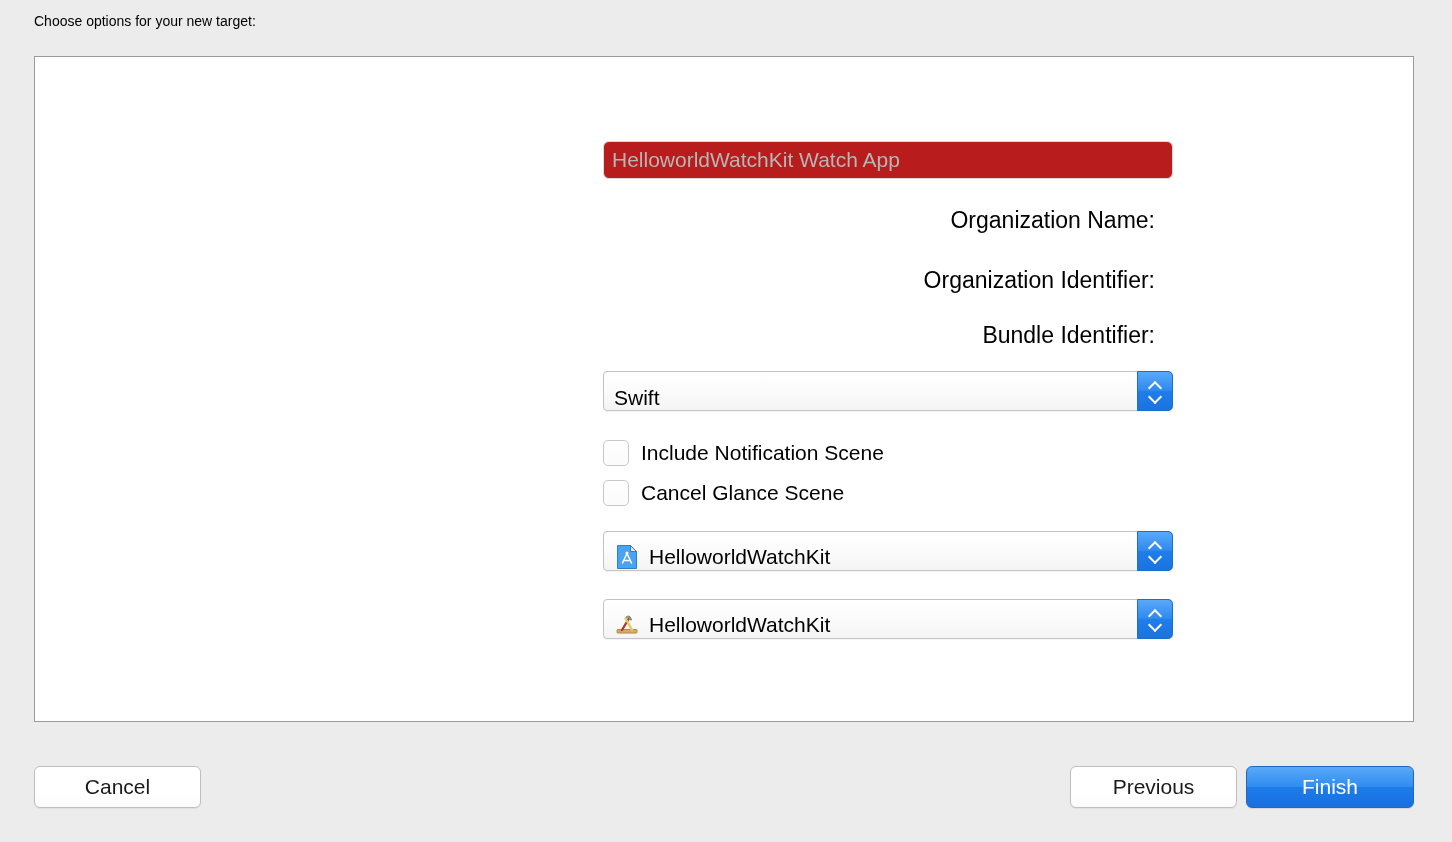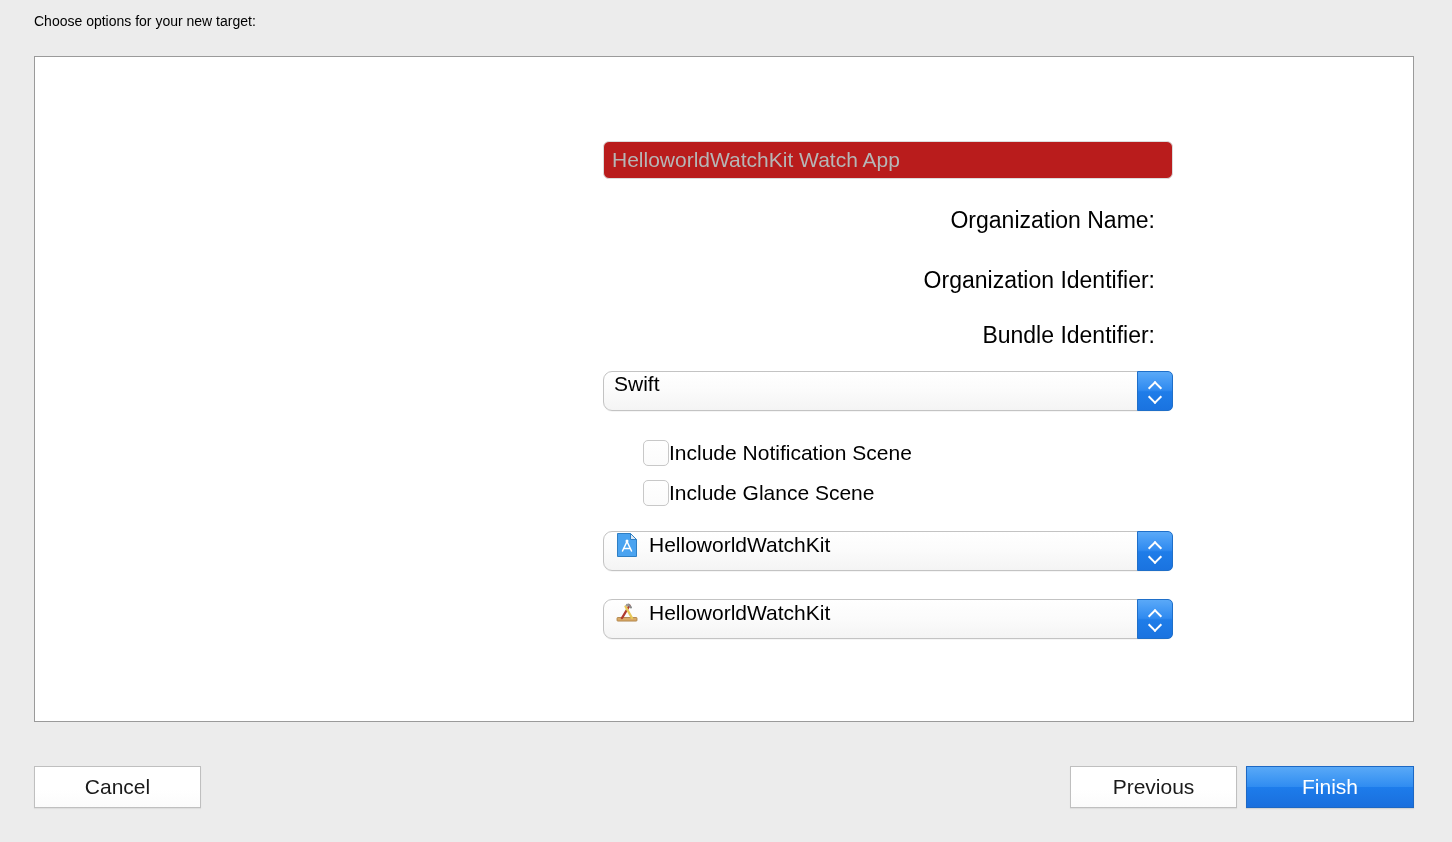--- a/index.html
+++ b/index.html
@@ -103,23 +103,23 @@
 
   
   .popup {
     position: absolute;
     left: 568px;
     width: 570px;
     height: 40px;
     box-sizing: border-box;
     background: linear-gradient(to bottom, #ffffff 0%, #fbfbfb 50%, #f4f4f4 100%);
     border: 1px solid #c3c3c3;
-    border-radius: 9px;
-    display: flex;
-    align-items: flex-start;
+    border-radius: 4px;
+    display: flex;
+    align-items: flex-end;
     box-shadow: 0 1px 0 rgba(0,0,0,0.04);
   }
   .popup .popup-text {
     font-size: 21px;
     color: #000000;
     white-space: nowrap;
     padding-left: 10px;
     display: flex;
     align-items: center;
     gap: 9px;
@@ -163,22 +163,22 @@
     border-bottom: 2.4px solid #ffffff;
     top: -1px;
   }
 
   
   .checkrow {
     position: absolute;
     left: 568px;
     display: flex;
     align-items: center;
+    gap: 12px;
     height: 32px;
-    margin-left: 40px;
   }
   .checkbox {
     width: 26px;
     height: 26px;
     box-sizing: border-box;
     border: 1px solid #c8c8c8;
     border-radius: 5px;
     background: linear-gradient(to bottom, #ffffff, #fbfbfb);
     flex: 0 0 auto;
   }
@@ -193,21 +193,21 @@
     width: 26px;
     height: 26px;
     flex: 0 0 auto;
     display: block;
   }
 
   
   .btn {
     position: absolute;
     height: 42px;
-    border-radius: 0;
+    border-radius: 6px;
     box-sizing: border-box;
     display: flex;
     align-items: center;
     justify-content: center;
     font-size: 21px;
     font-family: "Liberation Sans", sans-serif;
     cursor: default;
     user-select: none;
   }
   .btn-plain {
@@ -260,21 +260,21 @@
       </div>
     </div>
 
     <div class="checkrow" style="top:380px;">
       <span class="checkbox"></span>
       <span class="check-label">Include Notification Scene</span>
     </div>
 
     <div class="checkrow" style="top:420px;">
       <span class="checkbox"></span>
-      <span class="check-label">Include Glance Scene</span>
+      <span class="check-label">Cancel Glance Scene</span>
     </div>
 
     <div class="row" style="left:0; top:474px; width:1138px;">
       <div class="label">Project:</div>
       <div class="popup">
         <span class="popup-text">
           <svg class="icon-doc" viewBox="0 0 26 26">
             <path d="M3.5 1.5 h13 l6 6 v17 h-19 z" fill="#4aa3f0" stroke="#2f7fc4" stroke-width="1"></path>
             <path d="M16.5 1.5 v6 h6 z" fill="#dce9f5" stroke="#2f7fc4" stroke-width="1"></path>
             <g stroke="#ffffff" stroke-width="1.5" fill="none" stroke-linecap="round">

